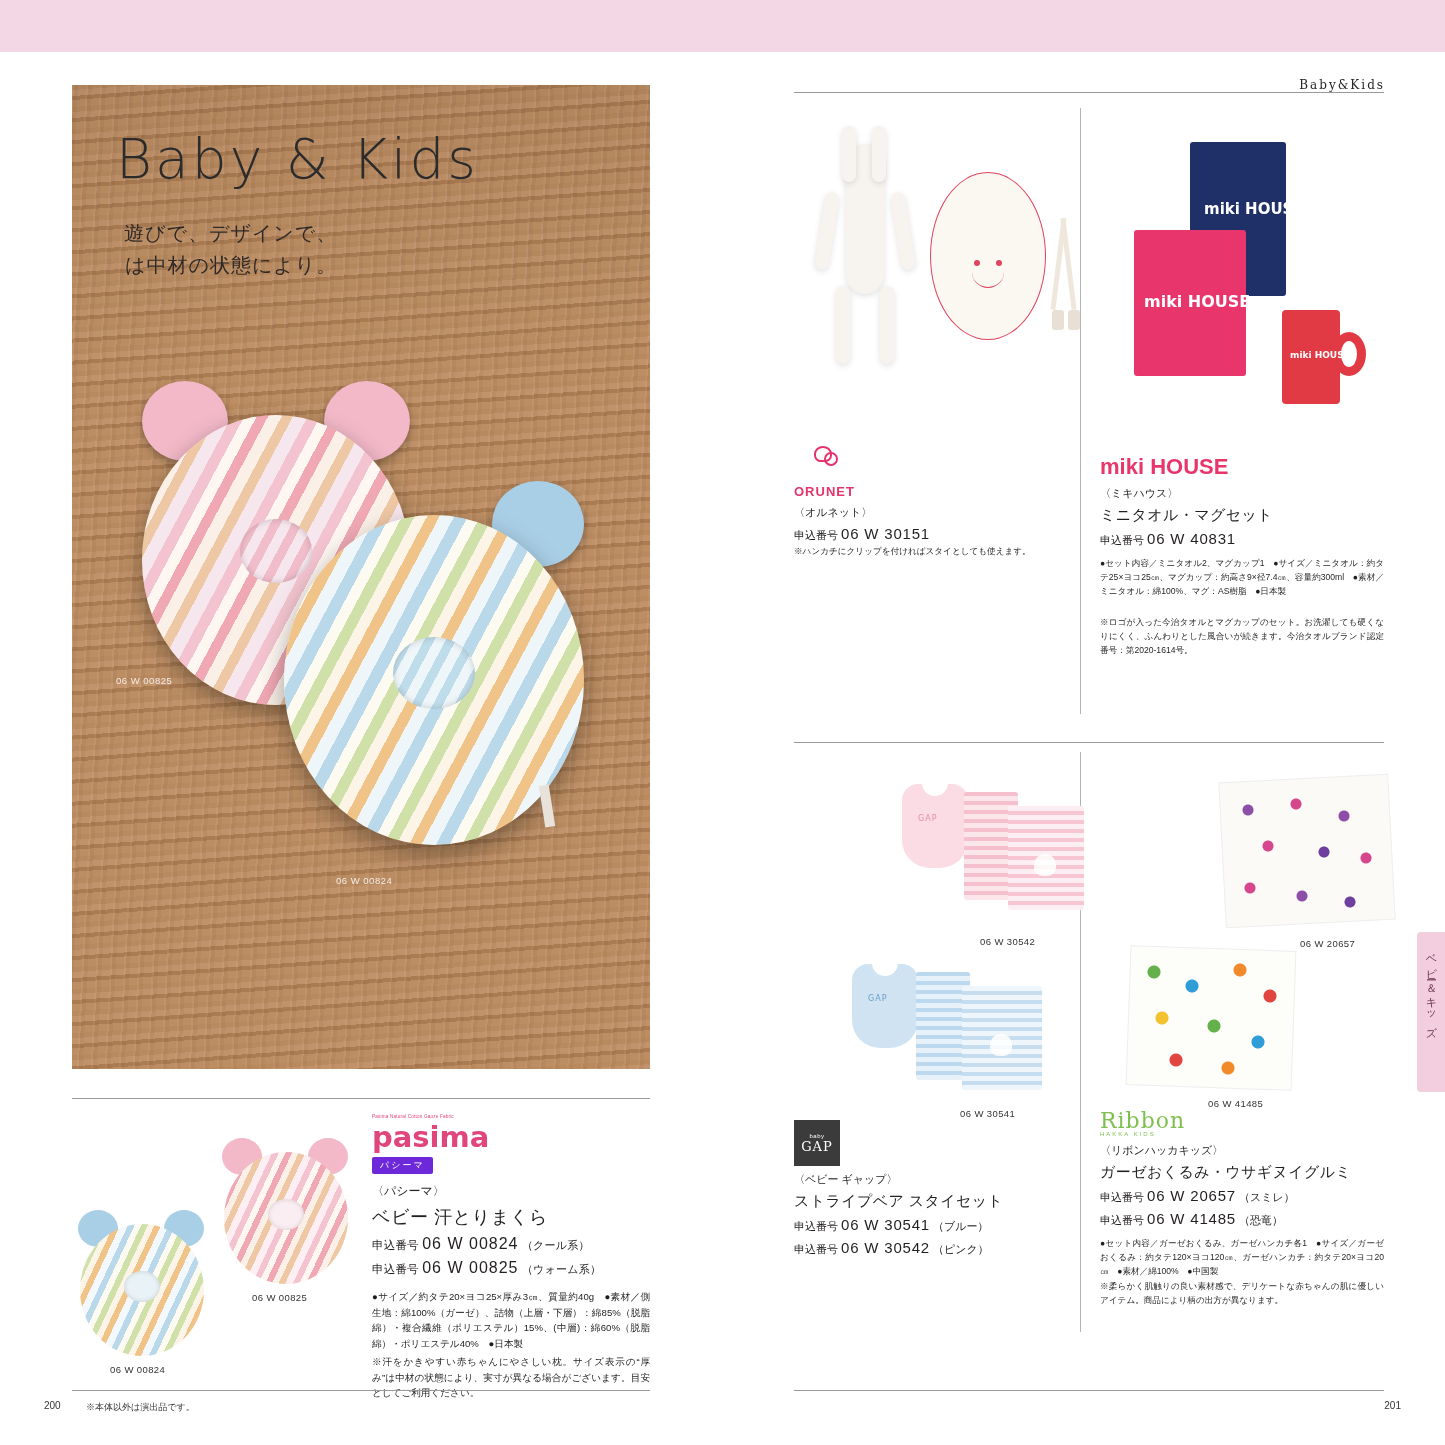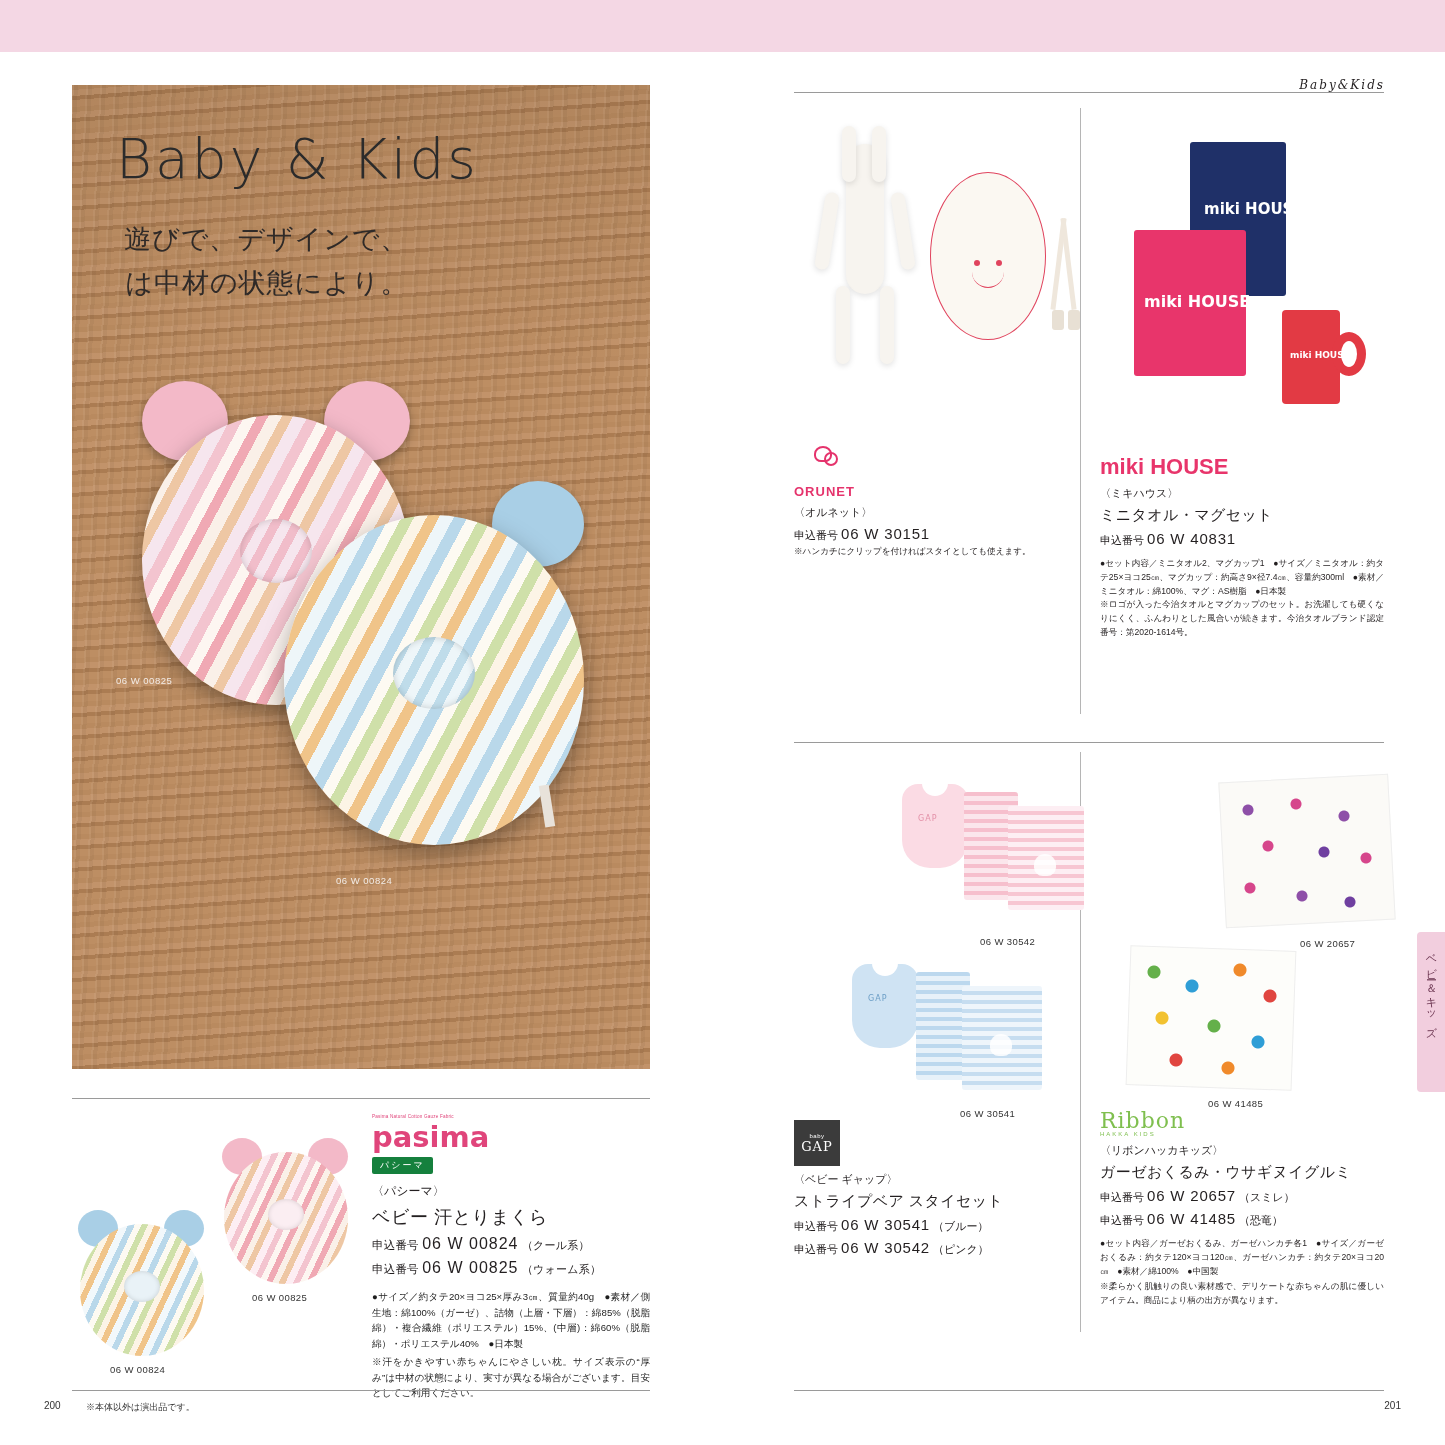--- a/index.html
+++ b/index.html
@@ -34,21 +34,21 @@
     background:repeating-linear-gradient(93deg, rgba(255,255,255,0.05) 0 2px, rgba(0,0,0,0.04) 2px 6px, rgba(255,255,255,0.0) 6px 14px);
   }
   .hero-title {
     position:absolute; left:44px; top:42px;
     font-size:55px; letter-spacing:3px; color:#2b2b2b;
     font-family:"DejaVu Sans", sans-serif; font-weight:300;
     z-index:3;
   }
   .hero-sub {
     position:absolute; left:52px; top:132px; z-index:3;
-    font-size:27px; line-height:1.62; color:#2f2a28;
+    font-size:20px; line-height:1.62; color:#2f2a28;
     font-family:"DejaVu Sans", sans-serif; letter-spacing:1px;
   }
   .hero-code-a { position:absolute; left:44px; top:590px; z-index:4; font-size:9.5px; color:#f3ece7; letter-spacing:.5px;}
   .hero-code-b { position:absolute; left:264px; top:790px; z-index:4; font-size:9.5px; color:#f3ece7; letter-spacing:.5px;}
 
   
   .pillow { position:absolute; border-radius:50%; z-index:2; }
   .ear { position:absolute; border-radius:50%; z-index:1; }
 
   .p-pink { left:70px; top:330px; width:268px; height:290px;
@@ -79,38 +79,38 @@
   .th-blue-earr{position:absolute;left:92px;top:96px;width:40px;height:37px;border-radius:50%;background:#a9cfe6;}
   .th-pink { position:absolute; left:152px; top:38px; width:124px; height:132px; border-radius:50%;
     background:repeating-linear-gradient(115deg,#fdeef3 0 7px,#f3c4cf 7px 13px,#fdf6f1 13px 19px,#f0a9b4 19px 25px,#faf0e8 25px 31px,#eec7a4 31px 37px);}
   .th-pink .h{position:absolute;left:50%;top:48%;width:36px;height:31px;margin-left:-18px;margin-top:-16px;border-radius:50%;background:#fbeef2;box-shadow:inset 0 0 5px rgba(0,0,0,.15);}
   .th-pink-earl{position:absolute;left:150px;top:24px;width:40px;height:37px;border-radius:50%;background:#f3b9c8;}
   .th-pink-earr{position:absolute;left:236px;top:24px;width:40px;height:37px;border-radius:50%;background:#f3b9c8;}
   .cap { position:absolute; font-size:9.5px; color:#333; letter-spacing:.4px; }
 
   .lp-info { position:absolute; left:372px; top:1062px; width:278px; }
   .brand-pasima { font-family:"DejaVu Sans", sans-serif; font-weight:bold; font-size:29px; color:#e0457b; letter-spacing:0px; }
-  .brand-pasima-sub { margin-top:2px; font-size:9px; color:#fff; background:#15803d; display:inline-block; padding:2px 8px; border-radius:2px; letter-spacing:2px;}
+  .brand-pasima-sub { margin-top:2px; font-size:9px; color:#fff; background:#6d28d9; display:inline-block; padding:2px 8px; border-radius:2px; letter-spacing:2px;}
   .brand-micro { font-size:4.6px; color:#e0457b; letter-spacing:.2px; margin-bottom:1px; }
   .kana { font-size:12px; margin-top:9px; color:#231f20; }
   .pname { font-size:18px; margin-top:5px; letter-spacing:.6px; }
   .code-row { font-size:11.5px; margin-top:6px; letter-spacing:.2px; }
   .code-row .num { font-size:16px; letter-spacing:1px; }
   .code-row .paren { font-size:11px; }
   .spec { font-size:9.6px; line-height:1.62; margin-top:12px; color:#1d1d1d; text-align:justify; }
   .note { font-size:9.6px; line-height:1.62; margin-top:3px; color:#1d1d1d; text-align:justify; }
 
   .lp-foot-rule { position:absolute; left:72px; top:1338px; width:578px; height:1px; background:#9a9a9a; }
   .pageno-l { position:absolute; left:44px; top:1348px; font-size:10px; color:#333; }
   .footnote-l { position:absolute; left:86px; top:1349px; font-size:9px; color:#333; }
 
   
   .right-page { position:absolute; left:722px; top:52px; width:723px; height:1393px; }
   .rp-head-rule { position:absolute; left:72px; top:40px; width:590px; height:1px; background:#9a9a9a; }
-  .rp-head-title { position:absolute; right:60px; top:26px; font-size:12px; letter-spacing:2px; color:#231f20; font-family:"DejaVu Serif", serif;font-style:italic;}
+  .rp-head-title { position:absolute; right:60px; top:26px; font-size:12px; letter-spacing:2px; color:#231f20; font-family:"DejaVu Serif", serif;}
 
   .vrule { position:absolute; left:358px; top:56px; width:1px; height:606px; background:#b5b5b5; }
   .hrule-mid { position:absolute; left:72px; top:690px; width:590px; height:1px; background:#9a9a9a; }
   .vrule2 { position:absolute; left:358px; top:700px; width:1px; height:580px; background:#b5b5b5; }
   .rp-foot-rule { position:absolute; left:72px; top:1338px; width:590px; height:1px; background:#9a9a9a; }
   .pageno-r { position:absolute; right:44px; top:1348px; font-size:10px; color:#333; }
 
   .cell { position:absolute; }
   .cell .imgbox { position:relative; }
   .brand-name { font-size:13px; font-weight:bold; letter-spacing:1px; }
@@ -257,21 +257,21 @@
       <div style="position:absolute;left:190px;top:236px;color:#fff;font-size:9px;font-weight:bold;font-family:'DejaVu Sans',sans-serif;">miki HOUSE</div>
     </div>
     <div class="brand-name" style="color:#e8356b; font-size:22px; letter-spacing:0;">miki HOUSE</div>
     <div class="kana-s">〈ミキハウス〉</div>
     <div class="pname-s">ミニタオル・マグセット</div>
     <div class="code-s">
       <span>申込番号</span>
       <span class="num">06 W 40831</span>
     </div>
     <div class="spec-s">●セット内容／ミニタオル2、マグカップ1　●サイズ／ミニタオル：約タテ25×ヨコ25㎝、マグカップ：約高さ9×径7.4㎝、容量約300ml　●素材／ミニタオル：綿100%、マグ：AS樹脂　●日本製</div>
-    <div class="spec-s" style="margin-top:0;">※ロゴが入った今治タオルとマグカップのセット。お洗濯しても硬くなりにくく、ふんわりとした風合いが続きます。今治タオルブランド認定番号：第2020-1614号。</div>
+    <div class="spec-s" style="margin-top:18px;">※ロゴが入った今治タオルとマグカップのセット。お洗濯しても硬くなりにくく、ふんわりとした風合いが続きます。今治タオルブランド認定番号：第2020-1614号。</div>
   </div>
 
   <div class="cell" style="left:72px; top:706px; width:268px;">
     <div class="imgbox" style="height:350px;">
 
       <div style="position:absolute;left:108px;top:26px;width:66px;height:84px;background:#fbdbe4;border-radius:16px 16px 28px 28px;"></div>
       <div style="position:absolute;left:128px;top:20px;width:26px;height:18px;background:#fff;border-radius:0 0 14px 14px;"></div>
       <div style="position:absolute;left:124px;top:56px;font-size:8px;color:#e391a8;letter-spacing:1px;font-family:'DejaVu Sans',sans-serif;">GAP</div>
       <div style="position:absolute;left:170px;top:34px;width:54px;height:108px;background:repeating-linear-gradient(0deg,#fbe6ec 0 5px,#f6bfcd 5px 9px);border-radius:3px;"></div>
       <div style="position:absolute;left:214px;top:48px;width:76px;height:104px;background:repeating-linear-gradient(0deg,#fdeef3 0 5px,#f7c6d2 5px 9px);border-radius:3px;"></div>

